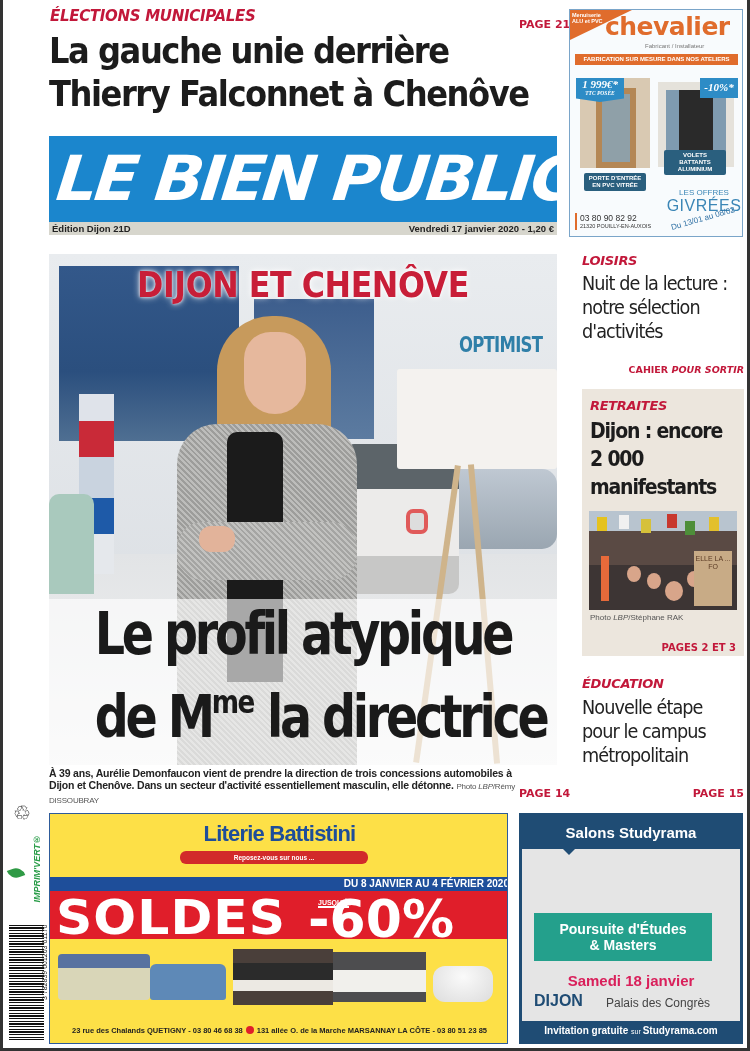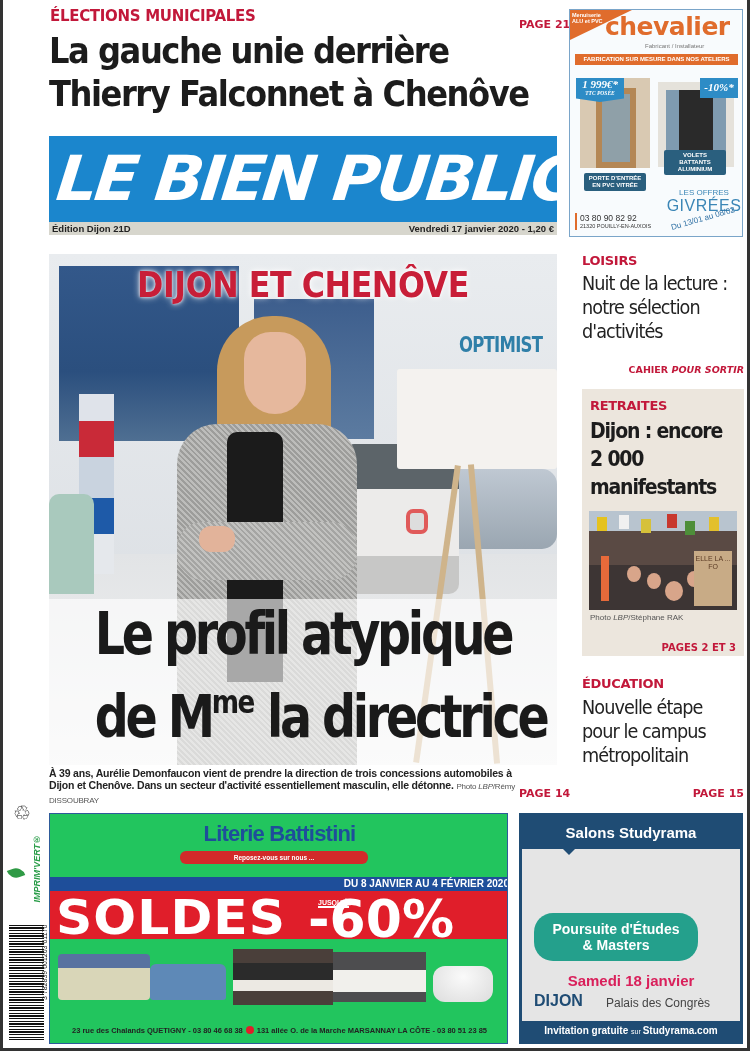--- a/index.html
+++ b/index.html
@@ -2,21 +2,21 @@
 <html><head>
 <meta charset="utf-8">
 <style>
   * { box-sizing: border-box; margin: 0; padding: 0; }
   html, body { width: 750px; height: 1051px; background: #fff; overflow: hidden; }
   body { position: relative; font-family: "Liberation Sans", sans-serif; color: #1a1a1a; }
   .frame { position: absolute; left: 0; top: 0; width: 750px; height: 1051px; border-left: 3px solid #333; border-right: 3px solid #333; border-bottom: 3px solid #333; }
   .abs { position: absolute; }
 
   
-  .kicker { color: #c2183a; font-weight: bold; font-family: "DejaVu Sans", sans-serif; letter-spacing: -0.3px; }
+  .kicker { color: #c2183a; font-weight: bold; font-family: "DejaVu Sans", sans-serif; letter-spacing: -0.3px; font-style: italic; }
   .page-ref { color: #c2183a; font-weight: bold; font-family: "DejaVu Sans", sans-serif; font-size: 11px; margin-top: 8px; }
   #top-kicker { left: 50px; top: 7px; font-size: 15px; }
   #top-page { left: 519px; top: 10px; }
   #top-headline { left: 49px; top: 30px; width: 520px; font-family: "DejaVu Sans", sans-serif; font-weight: bold; font-size: 35px; line-height: 43px; letter-spacing: -1.6px; transform: scaleX(0.92); transform-origin: left top; color: #1c1c1c; white-space: nowrap; }
 
   
   #masthead { left: 49px; top: 136px; width: 508px; height: 86px; background: #1b86cd; overflow: hidden; }
   #masthead-title { position: absolute; left: 12px; top: 6px; color: #fff; font-family: "DejaVu Sans", sans-serif; font-weight: bold; font-style: italic; font-size: 62px; letter-spacing: -3px; transform: scaleX(1.04) skewX(-6deg); transform-origin: left top; white-space: nowrap; }
   #edition-bar { left: 49px; top: 222px; width: 508px; height: 13px; background: #d7d6cd; font-size: 9.5px; font-weight: bold; color: #222; }
   #edition-bar span { position: absolute; top: 0px; line-height: 13px; }
@@ -104,21 +104,21 @@
 
   
   #recycle-icon { left: 10px; top: 801px; width: 24px; height: 24px; font-size: 20px; line-height: 24px; text-align: center; color: #111; }
   #imprimvert { left: 2px; top: 830px; width: 46px; height: 90px; }
   #imprimvert-text { position: absolute; left: 30px; top: 4px; writing-mode: vertical-rl; transform: rotate(180deg); color: #2a9d49; font-weight: bold; font-style: italic; font-size: 9px; white-space: nowrap; }
   #imprimvert-leaf { position: absolute; left: 6px; top: 38px; width: 16px; height: 10px; background: #2f9a45; border-radius: 0 10px 0 10px; transform: rotate(-20deg); }
   #barcode { left: 9px; top: 925px; width: 35px; height: 115px; background: repeating-linear-gradient(180deg,#111 0 1px,#fff 1px 2px,#111 2px 4px,#fff 4px 5px,#111 5px 6px,#fff 6px 8px); }
   #barcode-digits { left: 41px; top: 925px; writing-mode: vertical-rl; transform: rotate(180deg); font-size: 7px; color: #222; height: 120px; text-align: right; }
 
   
-  #literie-ad { left: 49px; top: 813px; width: 459px; height: 231px; border: 1px solid #2e5b9a; background: #22c55e; overflow: hidden; }
+  #literie-ad { left: 49px; top: 813px; width: 459px; height: 231px; border: 1px solid #2e5b9a; background: #fde047; overflow: hidden; }
   #literie-brand { position: absolute; left: 0; top: 7px; width: 459px; text-align: center; color: #1e4e9a; font-weight: bold; font-size: 22px; letter-spacing: -0.8px; }
   #literie-slogan { position: absolute; left: 130px; top: 37px; width: 188px; height: 13px; background: #d22a2a; border-radius: 6px; color: #fff; font-size: 6.5px; font-weight: bold; text-align: center; line-height: 13px; }
   #literie-dates { position: absolute; left: 0; top: 63px; width: 459px; height: 16px; background: #1e4e9a; color: #fff; font-size: 10px; text-align: right; line-height: 14px; font-weight: bold; }
   #literie-sale { position: absolute; left: 0; top: 77px; width: 459px; height: 48px; background: #e01e2a; color: #fff; font-weight: bold; }
   #sale-word { position: absolute; left: 6px; top: -2px; font-family: "DejaVu Sans", sans-serif; font-size: 48px; letter-spacing: 1px; transform: scaleX(1.05); transform-origin: left top; }
   #sale-upto { position: absolute; left: 268px; top: 8px; font-size: 7px; border-bottom: 2px solid #fff; }
   #sale-pct { position: absolute; left: 258px; top: -2px; font-family: "DejaVu Sans", sans-serif; font-size: 52px; }
   .furn { position: absolute; }
   #furn-sofabed { left: 8px; top: 140px; width: 92px; height: 46px; background: linear-gradient(180deg,#5872a0 0 30%,#d9d6b8 30%); border-radius: 4px; }
   #furn-sofa { left: 100px; top: 150px; width: 76px; height: 36px; background: #5e89b7; border-radius: 6px 6px 3px 3px; }
@@ -126,21 +126,21 @@
   #furn-bed2 { left: 283px; top: 138px; width: 93px; height: 50px; background: linear-gradient(180deg,#4d4d4f 0 35%,#f1f0ec 35% 80%,#4d4d4f 80%); }
   #furn-pillows { left: 383px; top: 152px; width: 60px; height: 36px; background: radial-gradient(ellipse at 50% 30%,#fafafa,#dcdcdc); border-radius: 12px; }
   #literie-address { position: absolute; left: 0; top: 212px; width: 459px; text-align: center; font-size: 7.5px; font-weight: bold; color: #222; white-space: nowrap; }
   #literie-dot { display: inline-block; width: 8px; height: 8px; background: #e01e2a; border-radius: 50%; vertical-align: -1px; margin: 0 3px; }
 
   
   #study-ad { left: 519px; top: 813px; width: 224px; height: 231px; background: #e5e5e5; border: 3px solid #1f4c74; overflow: hidden; }
   #study-header { position: absolute; left: 0; top: 0; width: 218px; height: 33px; background: #1f4c74; color: #fff; font-weight: bold; font-size: 15px; text-align: center; line-height: 33px; }
   #study-header::after { content: ""; position: absolute; left: 40px; bottom: -6px; border-left: 7px solid transparent; border-right: 7px solid transparent; border-top: 7px solid #1f4c74; }
   #study-alt { position: absolute; left: 12px; top: 49px; width: 196px; height: 36px; background: #ec7124; color: #fff; font-weight: bold; font-size: 15.5px; text-align: center; line-height: 36px; }
-  #study-masters { position: absolute; left: 12px; top: 97px; width: 164px; height: 48px; background: #24a08c; color: #fff; font-weight: bold; font-size: 14px; text-align: center; line-height: 16px; padding-top: 8px; border-radius: 19px; }
+  #study-masters { position: absolute; left: 12px; top: 97px; width: 178px; height: 48px; background: #24a08c; color: #fff; font-weight: bold; font-size: 14px; text-align: center; line-height: 16px; padding-top: 8px; }
   #study-date { position: absolute; left: 0; top: 156px; width: 218px; text-align: center; color: #d9205b; font-weight: bold; font-size: 15px; }
   #study-city { position: absolute; left: 12px; top: 176px; color: #1f4c74; font-weight: bold; font-size: 16px; }
   #study-venue { position: absolute; left: 84px; top: 180px; color: #444; font-size: 12px; }
   #study-footer { position: absolute; left: 0; top: 205px; width: 218px; height: 20px; background: #1f4c74; color: #fff; font-weight: bold; font-size: 10px; text-align: center; line-height: 20px; white-space: nowrap; }
   #study-footer small { font-weight: normal; font-size: 7px; }
 </style>
 </head>
 <body>
 
 <div class="frame"></div>

